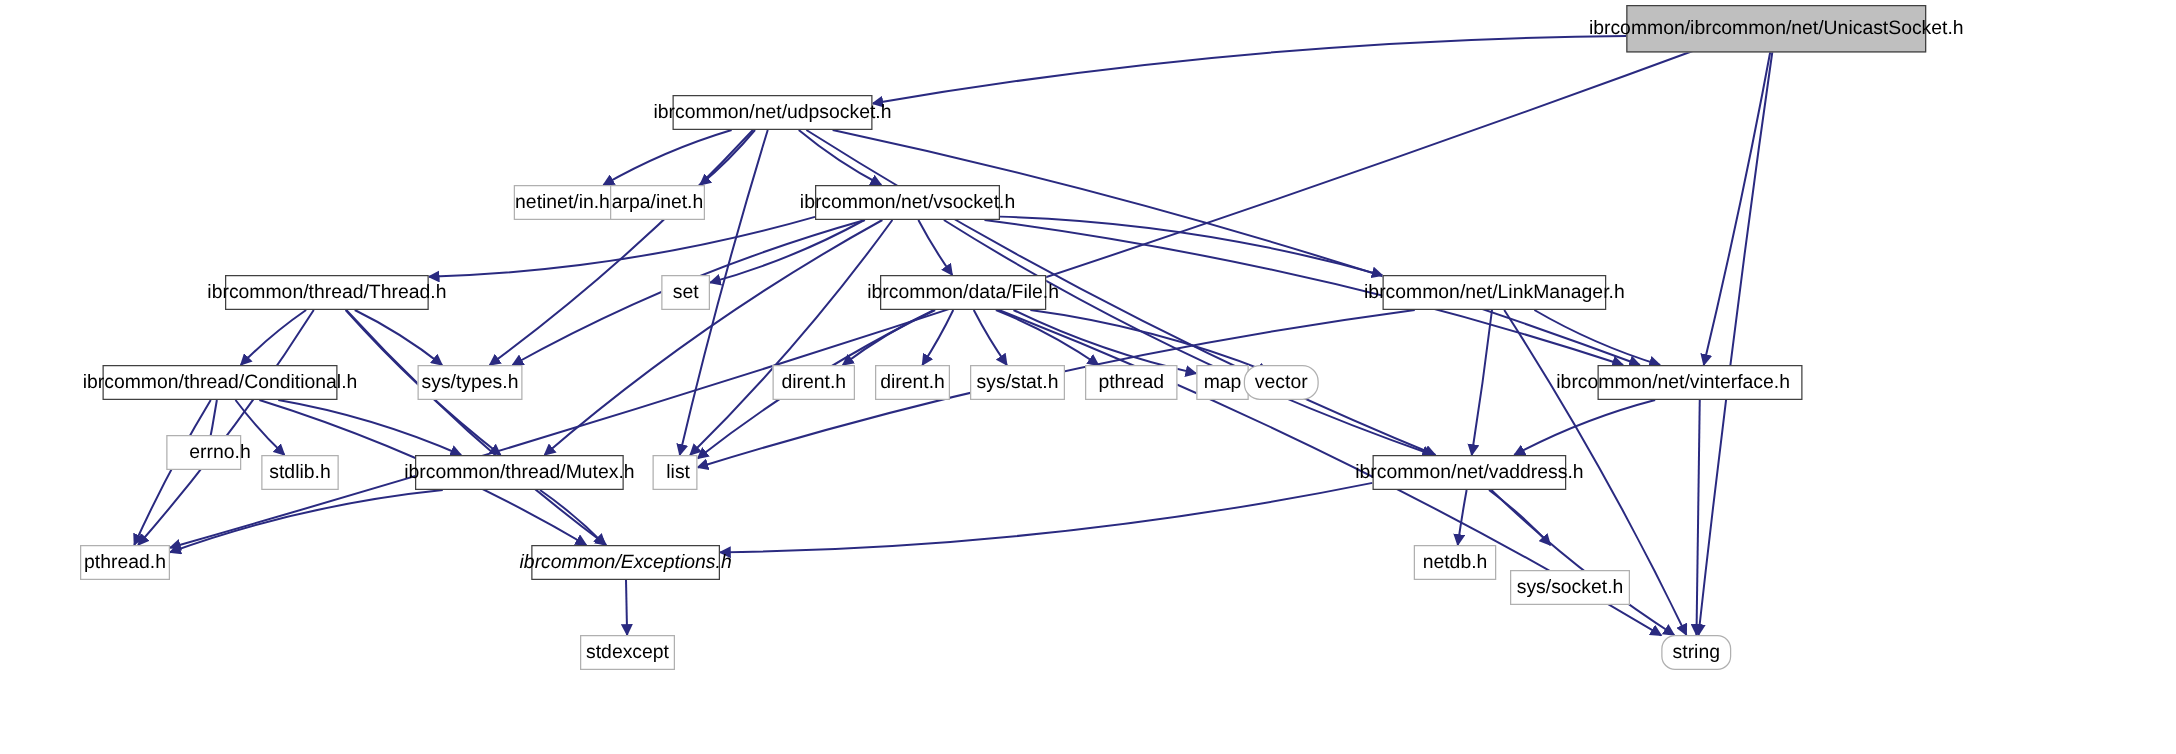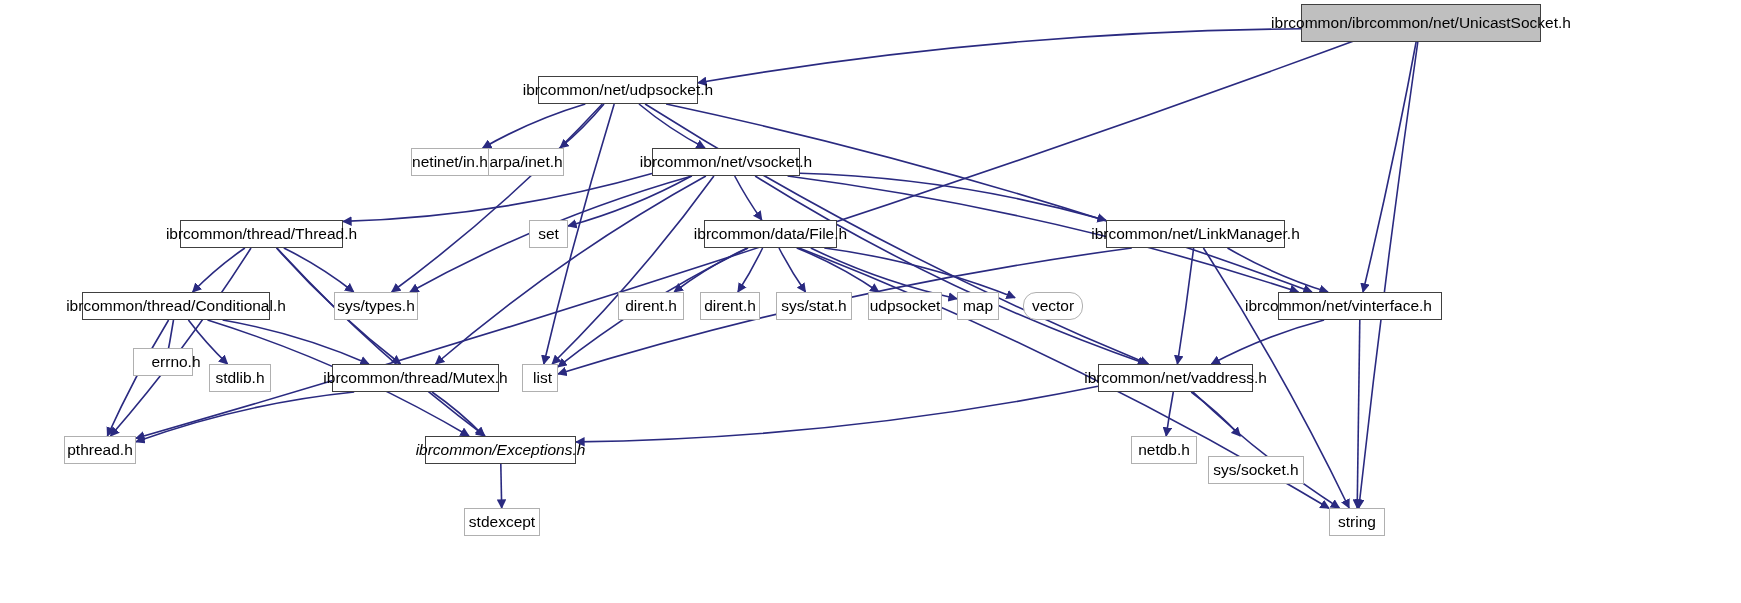--- a/index.html
+++ b/index.html
@@ -146,26 +146,26 @@
       <div class="node " style="left: 618px; top: 292px; width: 66px; height: 28px;">
         <span>dirent.h</span>
       </div>
       <div class="node " style="left: 700px; top: 292px; width: 60px; height: 28px;">
         <span>dirent.h</span>
       </div>
       <div class="node " style="left: 776px; top: 292px; width: 76px; height: 28px;">
         <span>sys/stat.h</span>
       </div>
       <div class="node " style="left: 868px; top: 292px; width: 74px; height: 28px;">
-        <span>udpsocket</span>
+        <span>pthread</span>
       </div>
       <div class="node " style="left: 957px; top: 292px; width: 42px; height: 28px;">
         <span>map</span>
       </div>
-      <div class="node " style="left: 1023px; top: 292px; width: 60px; height: 28px; border-radius: 13px;">
+      <div class="node " style="left: 995px; top: 292px; width: 60px; height: 28px; border-radius: 13px;">
         <span>vector</span>
       </div>
       <div class="node strong" style="left: 1278px; top: 292px; width: 164px; height: 28px; justify-content: flex-end;">
         <span>ibrcommon/net/vinterface.h</span>
       </div>
       <div class="node " style="left: 133px; top: 348px; width: 60px; height: 28px; padding-left: 35px;">
         <span>errno.h</span>
       </div>
       <div class="node " style="left: 209px; top: 364px; width: 62px; height: 28px;">
         <span>stdlib.h</span>
@@ -187,17 +187,17 @@
       </div>
       <div class="node " style="left: 1131px; top: 436px; width: 66px; height: 28px;">
         <span>netdb.h</span>
       </div>
       <div class="node " style="left: 1208px; top: 456px; width: 96px; height: 28px;">
         <span>sys/socket.h</span>
       </div>
       <div class="node " style="left: 464px; top: 508px; width: 76px; height: 28px;">
         <span>stdexcept</span>
       </div>
-      <div class="node " style="left: 1329px; top: 508px; width: 56px; height: 28px;">
+      <div class="node " style="left: 1329px; top: 508px; width: 56px; height: 28px; border-radius: 11px;">
         <span>string</span>
       </div>
     </div>
 </div>
 
 </body></html>

